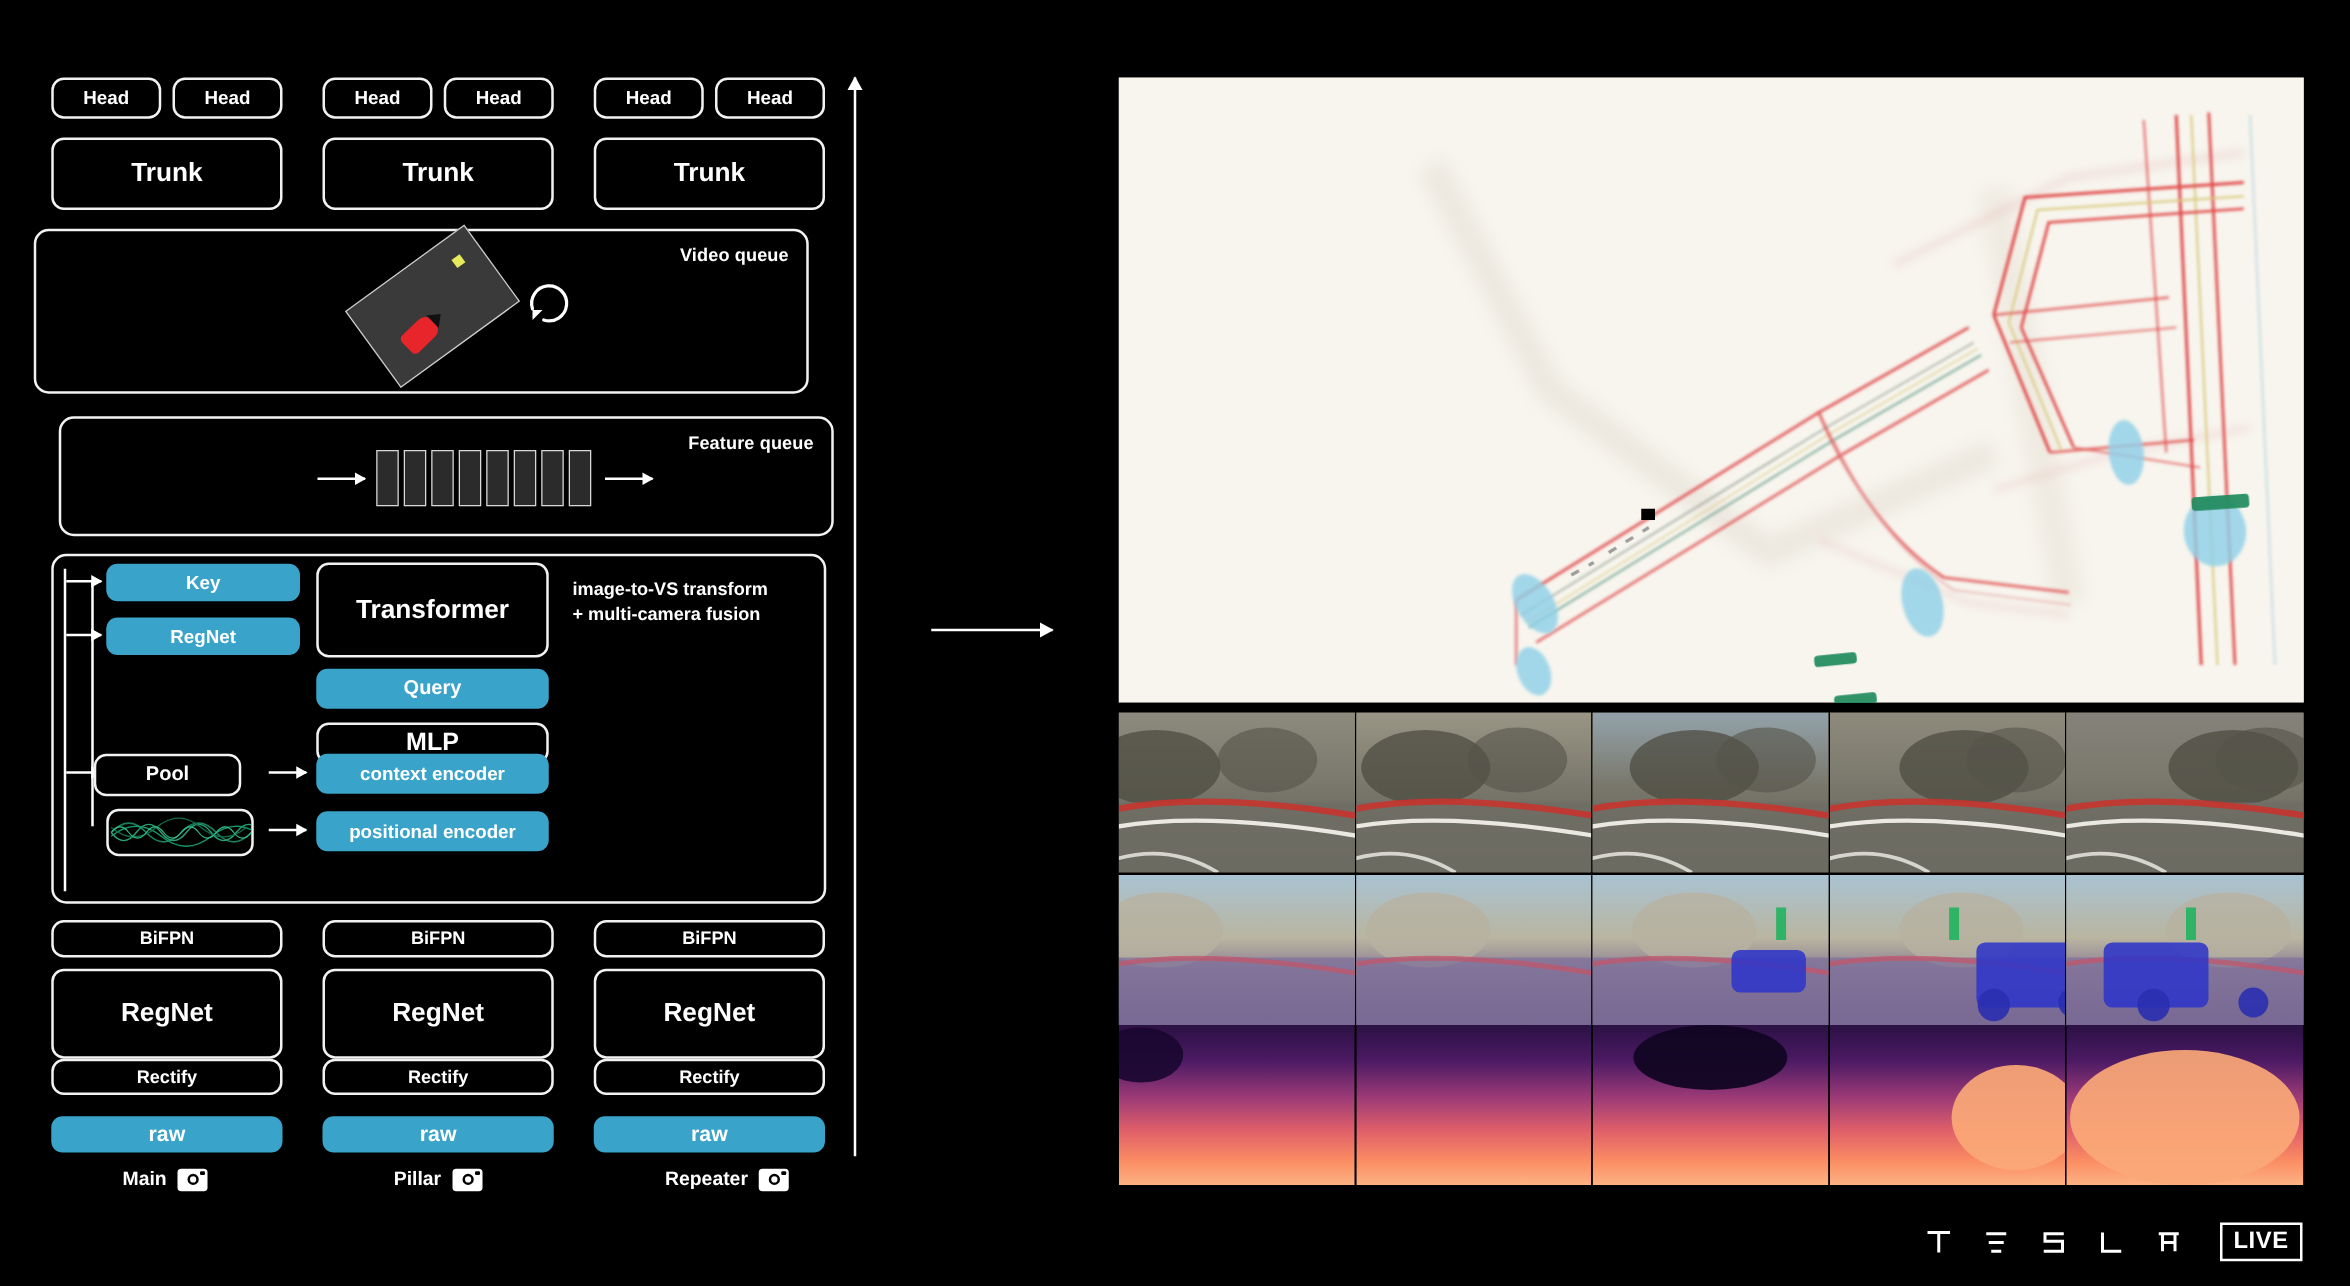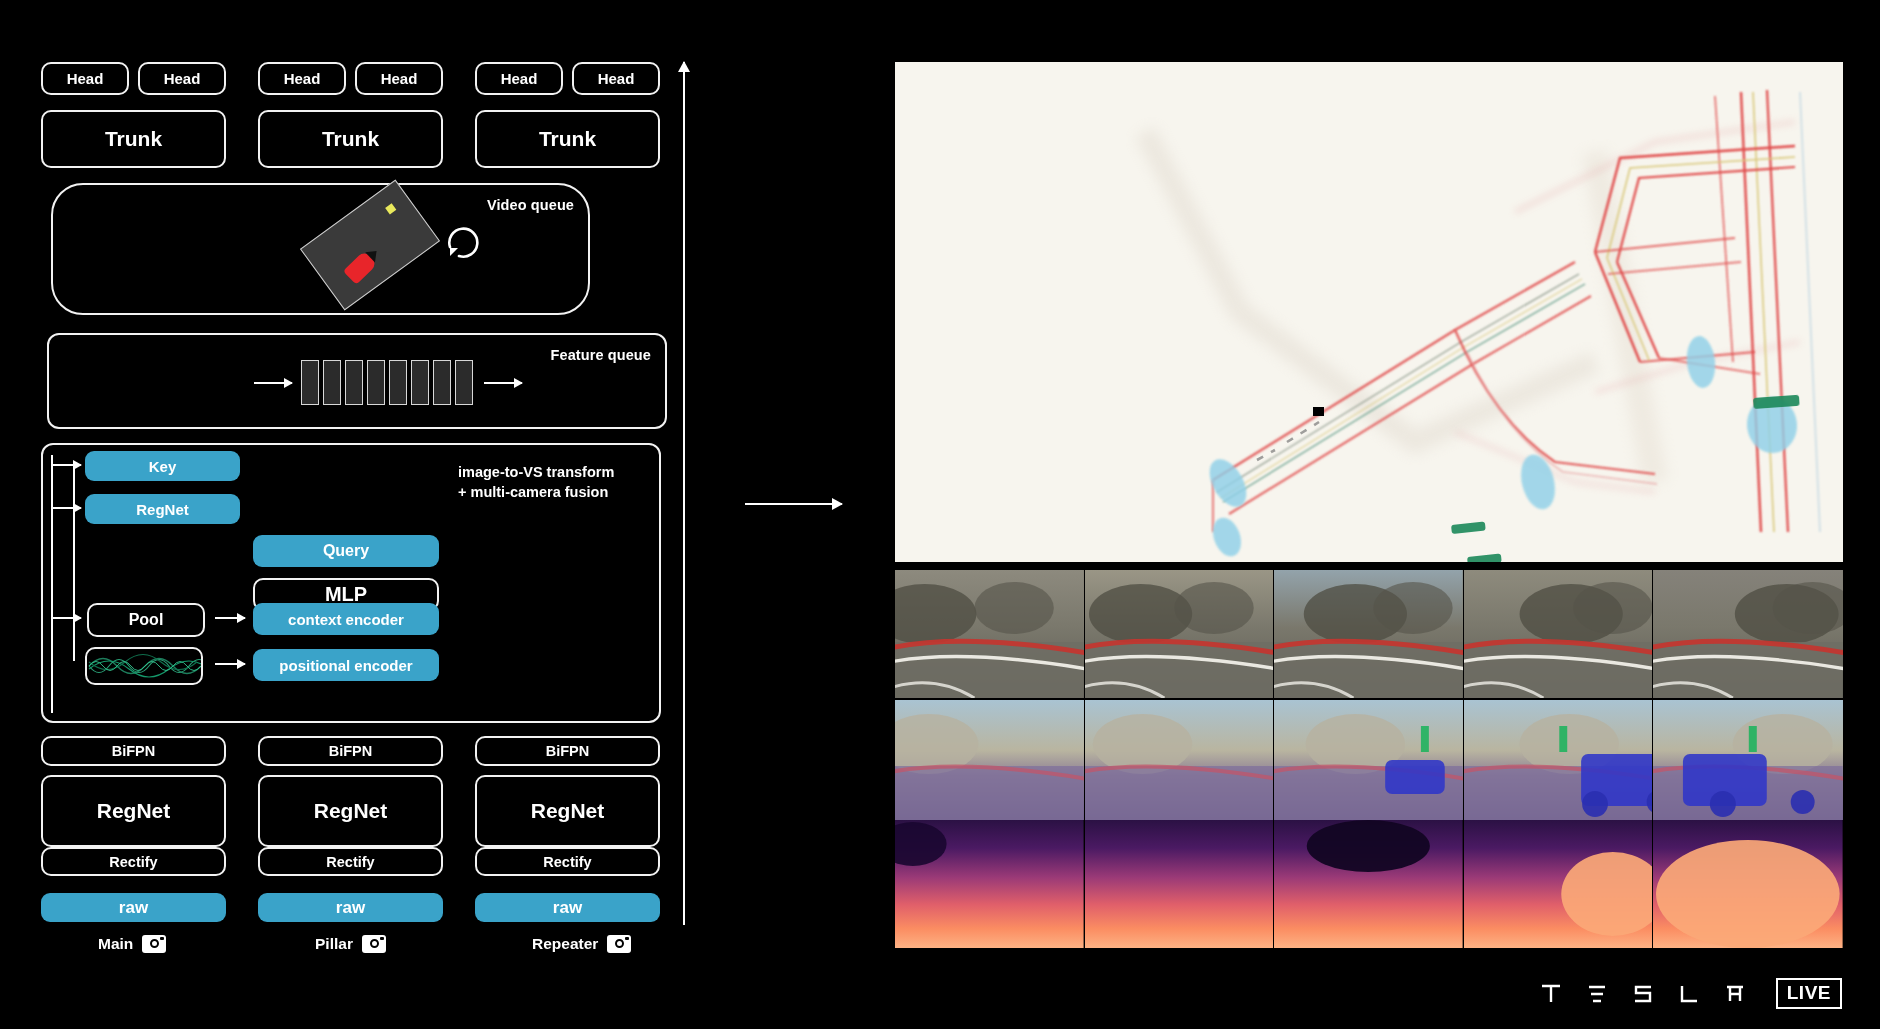--- a/index.html
+++ b/index.html
@@ -178,21 +178,21 @@
     <div class="obox regnet" style="left: 475px; top: 775px; width: 185px;">RegNet</div>
     <div class="obox rectify" style="left: 475px; top: 847px; width: 185px;">Rectify</div>
     <div class="bbox raw" style="left: 475px; top: 893px; width: 185px;">raw</div>
     <div class="camlabel" style="left: 532px; top: 935px;">
       <span>Repeater</span>
       <span style="width: 24px; height: 18px; background: rgb(255, 255, 255); border-radius: 3px; position: relative; display: inline-block;">
         <span style="position: absolute; left: 8px; top: 4px; width: 9px; height: 9px; border-radius: 50%; border: 2px solid rgb(0, 0, 0);"></span>
         <span style="position: absolute; right: 2px; top: 1.5px; width: 4px; height: 3px; background: rgb(0, 0, 0); border-radius: 1px;"></span>
       </span>
     </div>
-    <div class="panel" style="left: 51px; top: 183px; width: 539px; height: 132px; border-radius: 32px;">
+    <div class="panel" style="left: 27px; top: 183px; width: 620px; height: 132px;">
       <div class="lbl" style="right: 14px; top: 12px;">Video queue</div>
       <div class="vq-tile" style="left: 258px; top: 22px;">
         <div class="vq-car"></div>
         <div class="vq-dot"></div>
       </div>
       <div style="position: absolute; left: 385px; top: 32px; width: 46px; height: 46px;"><svg width="46" height="46" viewBox="0 0 46 46">
           <path d="M12 30 A14 14 0 1 1 21 39" fill="none" stroke="#fff" stroke-width="2.6" stroke-linecap="round"></path>
           <path d="M20 31 L12 31 L12 39 Z" fill="#fff"></path>
         </svg></div>
     </div>
@@ -212,23 +212,24 @@
       <div class="thinarrow" style="left: 435px; top: 47px; width: 38px;"></div>
     </div>
     <div class="panel" style="left: 41px; top: 443px; width: 620px; height: 280px;">
       <div style="position: absolute; left: 8px; top: 10px; width: 2px; height: 258px; background: rgb(255, 255, 255);"></div>
       <div class="thinarrow" style="left: 10px; top: 19px; width: 28px;"></div>
       <div class="thinarrow" style="left: 10px; top: 62px; width: 28px;"></div>
       <div class="thinarrow" style="left: 10px; top: 172px; width: 28px;"></div>
       <div style="position: absolute; left: 30px; top: 20px; width: 1.8px; height: 196px; background: rgb(255, 255, 255);"></div>
       <div class="bbox" style="left: 42px; top: 6px; width: 155px; height: 30px; font-size: 15px;">Key</div>
       <div class="bbox" style="left: 42px; top: 49px; width: 155px; height: 30px; font-size: 15px;">RegNet</div>
+      <div class="obox" style="left: 210px; top: 5px; width: 186px; height: 76px; font-size: 21px; font-weight: bold;">Transformer</div>
       <div class="bbox" style="left: 210px; top: 90px; width: 186px; height: 32px; font-size: 16px;">Query</div>
       <div class="obox" style="left: 210px; top: 133px; width: 186px; height: 33px; font-size: 20px; font-weight: bold;">MLP</div>
-      <div class="obox" style="left: 44px; top: 158px; width: 118px; height: 34px; font-size: 16px; font-weight: bold;">Pool</div>
+      <div class="obox" style="left: 32px; top: 158px; width: 118px; height: 34px; font-size: 16px; font-weight: bold;">Pool</div>
       <div class="obox" style="left: 42px; top: 202px; width: 118px; height: 38px; overflow: hidden; padding: 0px;">
         <svg width="114" height="34" viewBox="0 0 114 34" style="display:block">
           <path d="M2 17 Q16 2 30 17 T58 17 T86 17 T114 17" fill="none" stroke="#1d7d5c" stroke-width="1.3"></path>
           <path d="M2 17 Q12 30 22 17 T42 17 T62 17 T82 17 T102 17 T122 17" fill="none" stroke="#2aa177" stroke-width="1.1"></path>
           <path d="M2 20 Q22 4 42 20 T82 20 T122 20" fill="none" stroke="#15996b" stroke-width="1.2"></path>
           <path d="M2 13 Q20 28 38 13 T74 13 T110 13" fill="none" stroke="#0f6e4c" stroke-width="1.1"></path>
           <path d="M2 17 Q9 8 16 17 T30 17 T44 17 T58 17 T72 17 T86 17 T100 17 T114 17" fill="none" stroke="#34c48f" stroke-width="0.9"></path>
         </svg>
       </div>
       <div class="thinarrow" style="left: 172px; top: 172px; width: 30px;"></div>

